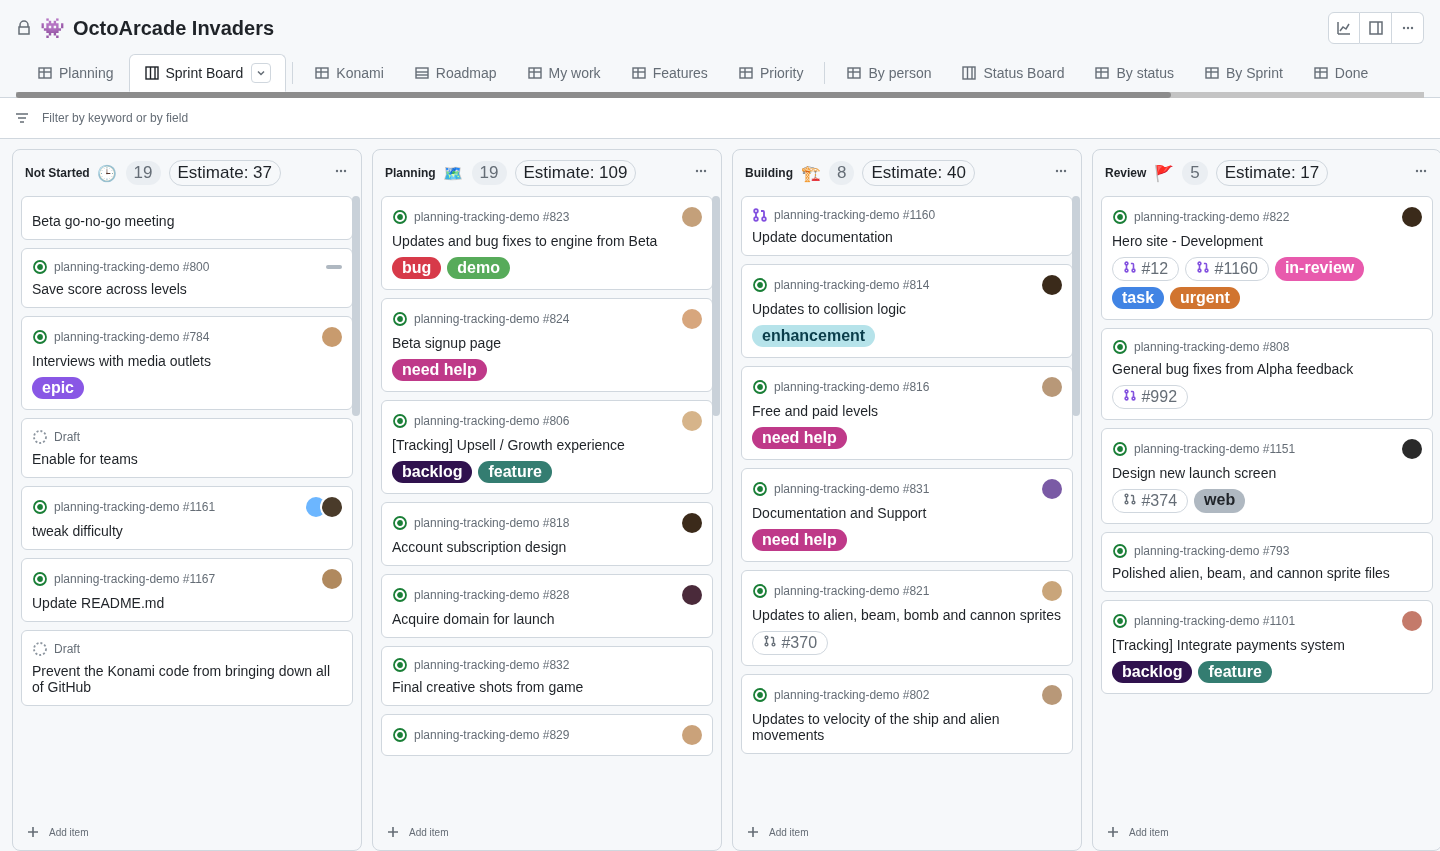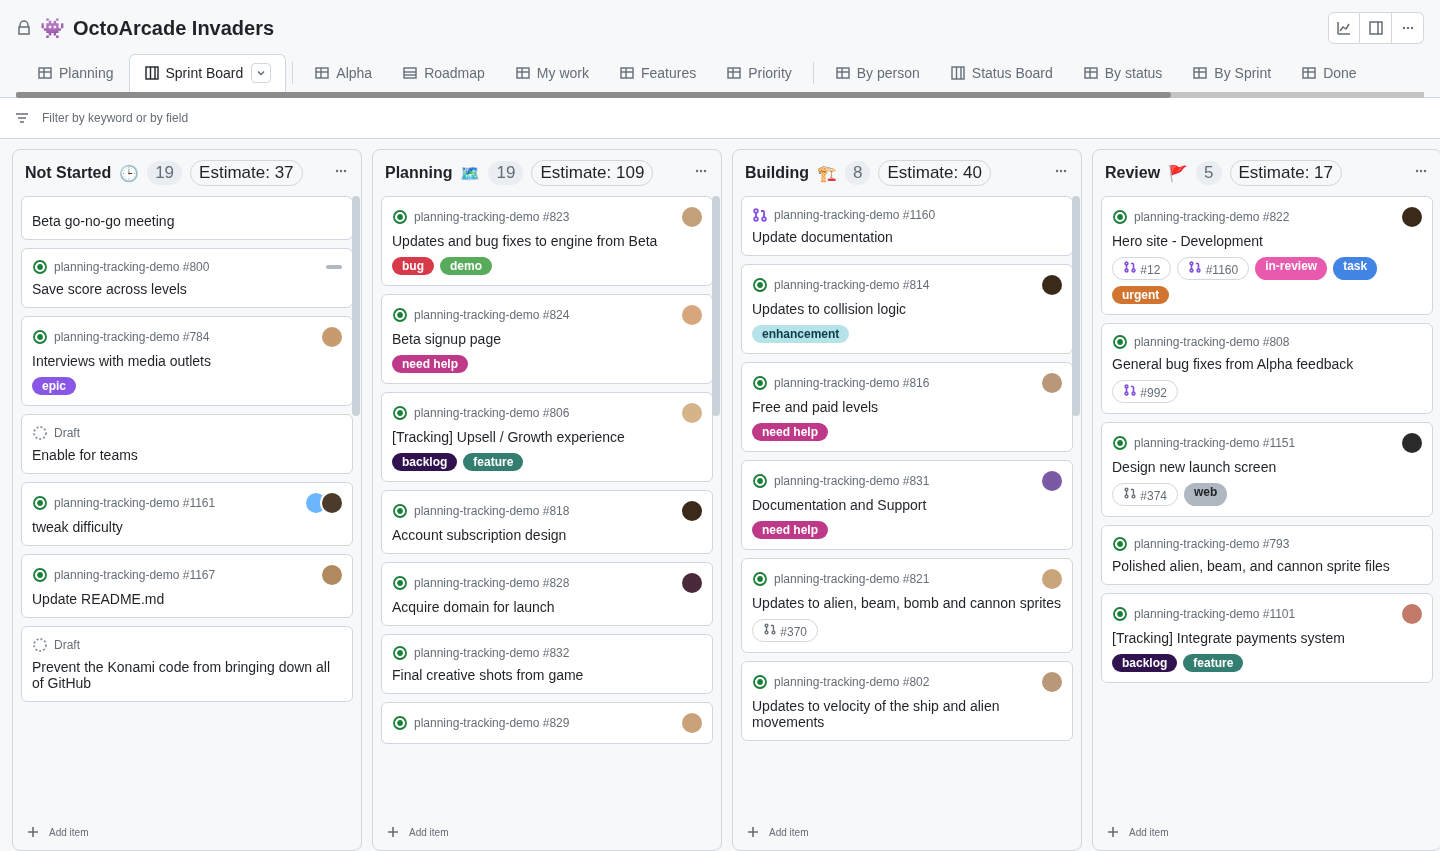--- a/index.html
+++ b/index.html
@@ -22,35 +22,35 @@
 
   .hscroll { height:6px; background:#c4c4c4; margin:0 16px 0 16px; border-radius:0; position:relative; }
   .hscroll .thumb{ height:100%; background:#8c8c8c; width:82%; border-radius:3px; }
 
   .filter-row { display:flex; align-items:center; gap:12px; padding:12px 16px 12px 10px; background:#fff; border-top:1px solid #d0d7de; border-bottom:1px solid #d0d7de; margin-top:-1px;}
   .filter-input { flex:1; font-size:12px; color:#656d76; }
 
   .board { flex:1; display:flex; gap:10px; padding:10px 12px 0 12px; overflow:hidden; background:#f6f8fa; }
   .column { width:350px; flex:0 0 350px; display:flex; flex-direction:column; background:#f6f8fa; border:1px solid #d0d7de; border-radius:8px; }
   .col-header { display:flex; align-items:center; gap:8px; padding:10px 12px; }
-  .col-title { font-size:16px; font-weight:600; }
+  .col-title { font-size:12px; font-weight:600; }
   .col-emoji { font-size:16px; }
   .pill { display:inline-flex; align-items:center; justify-content:center; border-radius:999px; font-size:17px; padding:2px 8px; background:#eaeef2; color:#656d76; }
   .pill.outline{ background:transparent; border:1px solid #d0d7de; color:#1f2328; }
   .col-menu { margin-left:auto; color:#656d76; cursor:pointer; }
   .col-body { flex:1; overflow-y:auto; padding:0 8px 8px 8px; position:relative;}
   .col-foot { padding:10px 12px; display:flex; align-items:center; gap:8px; color:#656d76; font-size:10px; cursor:pointer; border-top:1px solid transparent;}
 
   .card { background:#fff; border:1px solid #d0d7de; border-radius:6px; padding:10px 10px 10px 10px; margin-bottom:8px; cursor:pointer; }
   .card-top { display:flex; align-items:center; gap:6px; font-size:12px; color:#656d76; }
   .card-top .avatars { margin-left:auto; display:flex; align-items:center; }
   .avatar { width:20px; height:20px; border-radius:50%; background:#ddd; display:inline-block; box-shadow:0 0 0 2px #fff; margin-left:-4px;}
   .card-title { font-size:14px; color:#1f2328; margin-top:6px; }
   .labels { display:flex; flex-wrap:wrap; gap:6px; margin-top:8px; }
-  .label { font-size:12px; padding:2px 10px; border-radius:999px; font-weight:600; color:#fff; }
+  .label { font-size:16px; padding:2px 10px; border-radius:999px; font-weight:600; color:#fff; }
   .label.outline { background:#fff; color:#656d76; border:1px solid #d0d7de; font-weight:500;}
   .minibar { width:16px; height:4px; background:#afb8c1; border-radius:2px; margin-left:auto; }
 
   .vscroll { position:absolute; right:1px; top:0; width:8px; height:220px; background:#c9d1d9; border-radius:4px; }
 
   
   .svgicon { width:16px; height:16px; display:inline-block; flex-shrink:0; }
 
   .issue-open circle{ stroke:#1a7f37; stroke-width:1.8; fill:none;}
   .issue-open .dot{ fill:#1a7f37; }
@@ -125,21 +125,21 @@
           </svg>
         </span>
       </div>
       <span class="vsep"></span>
       <div class="tab">
         <svg class="svgicon" viewBox="0 0 16 16">
           <rect x="2" y="3" width="12" height="10" fill="none" stroke="currentColor" stroke-width="1.4"></rect>
           <line x1="2" y1="7" x2="14" y2="7" stroke="currentColor" stroke-width="1.4"></line>
           <line x1="7" y1="3" x2="7" y2="13" stroke="currentColor" stroke-width="1.4"></line>
         </svg>
-        <span>Alpha</span>
+        <span>Konami</span>
       </div>
       <div class="tab">
         <svg class="svgicon" viewBox="0 0 16 16">
           <rect x="2" y="3" width="12" height="10" fill="none" stroke="currentColor" stroke-width="1.4"></rect>
           <line x1="2" y1="7" x2="14" y2="7" stroke="currentColor" stroke-width="1.4"></line>
           <line x1="2" y1="10" x2="14" y2="10" stroke="currentColor" stroke-width="1.4"></line>
         </svg>
         <span>Roadmap</span>
       </div>
       <div class="tab">

